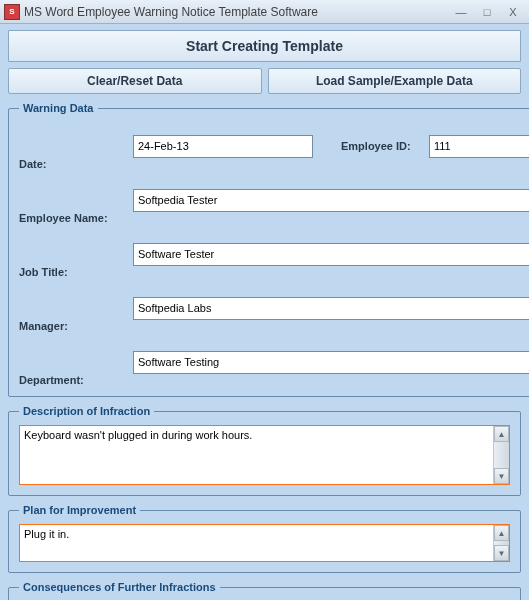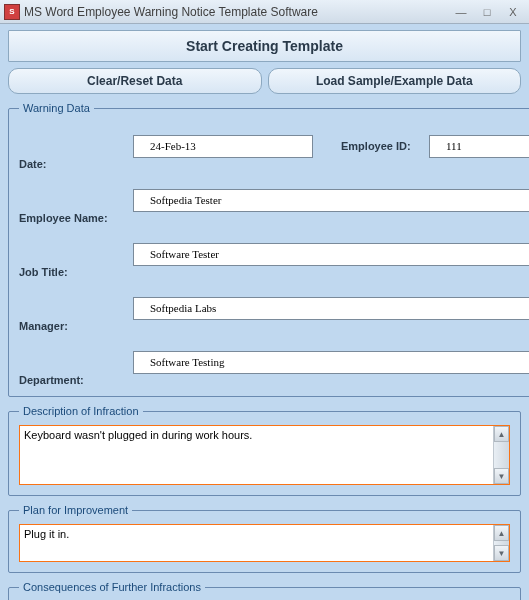--- a/index.html
+++ b/index.html
@@ -9,29 +9,29 @@
     .titlebar-icon { width: 16px; height: 16px; background: #d04040; margin-right: 4px; border: 1px solid #803030; display: inline-flex; align-items: center; justify-content: center; color: white; font-size: 8px; font-weight: bold; }
     .titlebar-text { flex: 1; color: #404040; font-size: 12px; }
     .titlebar-btns { display: flex; gap: 2px; }
     .titlebar-btn { width: 24px; height: 16px; display: flex; align-items: center; justify-content: center; color: #606060; font-size: 11px; cursor: pointer; }
     
     .content { padding: 6px 8px; }
     
     .big-btn { width: 100%; height: 32px; background: linear-gradient(#f0f6fc, #d8e6f4); border: 1px solid #8ca8c0; border-radius: 1px; font-size: 14px; font-weight: bold; color: #2a3a4a; cursor: pointer; margin-bottom: 6px; }
     
     .btn-row { display: flex; gap: 6px; margin-bottom: 8px; }
-    .med-btn { flex: 1; height: 26px; background: linear-gradient(#f0f6fc, #d8e6f4); border: 1px solid #8ca8c0; border-radius: 10px; font-size: 12px; font-weight: bold; color: #2a3a4a; cursor: pointer; }
+    .med-btn { flex: 1; height: 26px; background: linear-gradient(#f0f6fc, #d8e6f4); border: 1px solid #8ca8c0; border-radius: 2px; font-size: 12px; font-weight: bold; color: #2a3a4a; cursor: pointer; }
     
     fieldset { border: 1px solid #6a8ab0; border-radius: 2px; padding: 8px 10px 10px 10px; margin-bottom: 8px; position: relative; }
-    legend { color: #1a4a7a; font-weight: normal; font-size: 11px; padding: 0 4px; }
+    legend { color: #1a4a7a; font-weight: bold; font-size: 11px; padding: 0 4px; }
     
     .form-row { display: flex; align-items: center; margin-bottom: 6px; gap: 8px; }
     .form-row:last-child { margin-bottom: 0; }
     .form-label { width: 106px; font-weight: bold; color: #2a3a4a; font-size: 11px; margin-top: 36px; }
-    .form-input { height: 23px; border: 1px solid #7a8a9a; background: white; padding: 0 16px; font-size: 11px; font-family: Liberation Serif, serif; }
+    .form-input { height: 23px; border: 1px solid #7a8a9a; background: white; padding: 0 4px; font-size: 11px; }
     .form-input.date { width: 180px; }
     .form-input.empid { width: 120px; }
     .form-input.wide { flex: 1; }
     .emp-label { width: 80px; font-weight: bold; color: #2a3a4a; font-size: 11px; margin-left: 20px; }
     
     .textarea-wrap { display: flex; background: white; border: 1px solid #f97316; }
     textarea { flex: 1; border: none; resize: none; padding: 3px 4px; font-size: 11px; font-family: Tahoma, sans-serif; outline: none; }
     .scrollbar { width: 16px; background: linear-gradient(90deg, #e8eef4, #d0d8e0); display: flex; flex-direction: column; border-left: 1px solid #c0c8d0; }
     .scroll-btn { height: 16px; background: linear-gradient(#f0f4f8, #d0d8e0); border: 1px solid #b0b8c0; display: flex; align-items: center; justify-content: center; font-size: 8px; color: #606870; }
     .scroll-track { flex: 1; }

